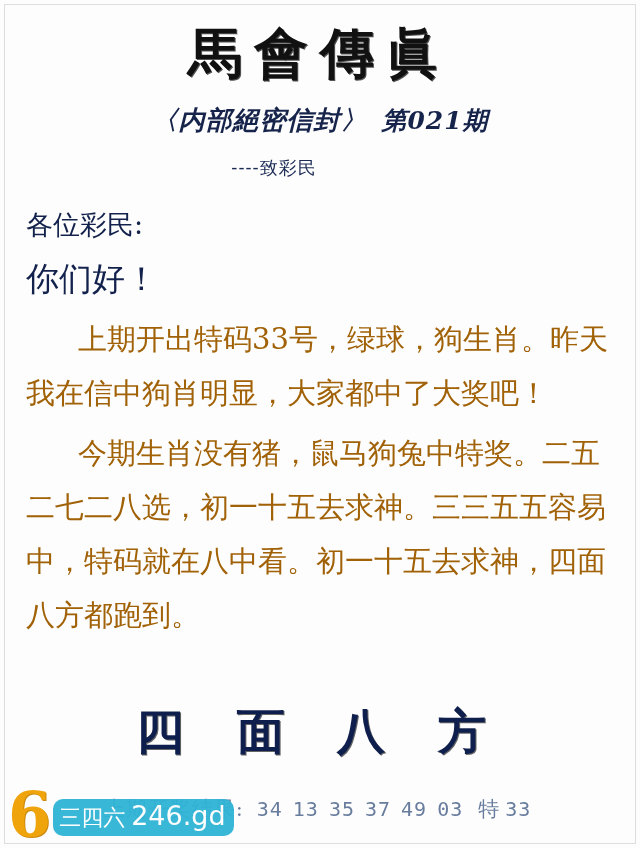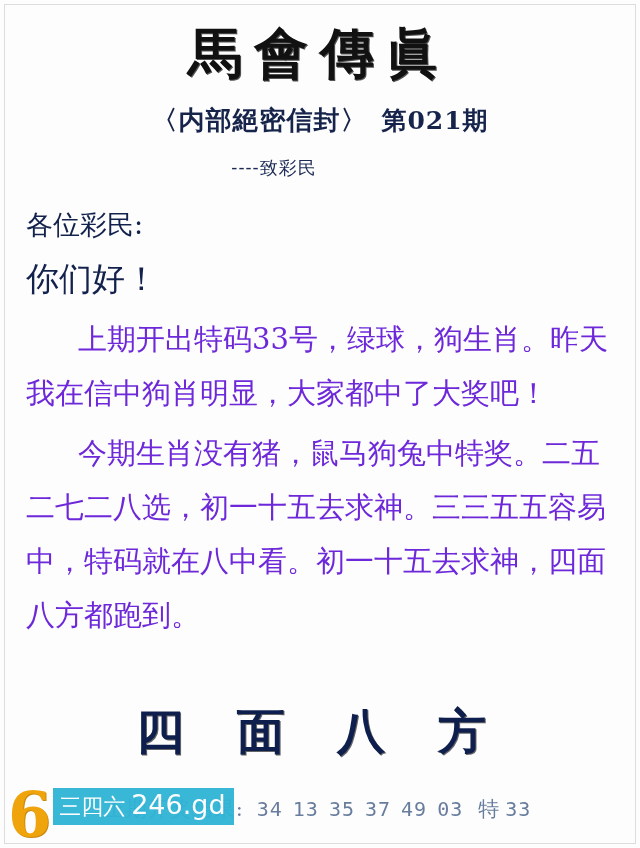--- a/index.html
+++ b/index.html
@@ -46,20 +46,21 @@
   .subtitle {
     position: absolute;
     top: 103px;
     left: 0;
     width: 640px;
     text-align: center;
     font-size: 26px;
     font-weight: bold;
     color: #16234a;
     letter-spacing: 1px;
+    font-style: italic;
   }
   .subtitle .issue {
     margin-left: 14px;
     font-size: 25px;
     color: #16234a;
   }
   .dedication {
     position: absolute;
     top: 156px;
     left: 0;
@@ -89,21 +90,21 @@
     color: #13224c;
   }
   .greet2 {
     padding-left: 118px;
     font-size: 33px;
     color: #13224c;
   }
   .para {
     margin-top: 6px !important;
     text-indent: 52px;
-    color: #6d28d9;
+    color: #a16207;
   }
   .bigline {
     position: absolute;
     top: 700px;
     left: 0;
     width: 640px;
     text-align: center;
     font-size: 48px;
     font-weight: bold;
     letter-spacing: 18px;
@@ -150,23 +151,23 @@
     margin-right: 2px;
     text-shadow: 1px 1px 0 #c98400;
   }
   .wm-box {
     background: #2fb4d6;
     color: #ffffff;
     font-family: "DejaVu Sans", sans-serif;
     font-size: 27px;
     padding: 2px 8px 3px 6px;
     line-height: 30px;
-    border-radius: 0;
+    border-radius: 10px;
     letter-spacing: 0px;
-    margin-bottom: 19px;
+    margin-bottom: 8px;
   }
   .wm-box .cn {
     font-size: 22px;
     margin-right: 6px;
   }
 </style>
 </head>
 <body>
 
 <div class="page">

